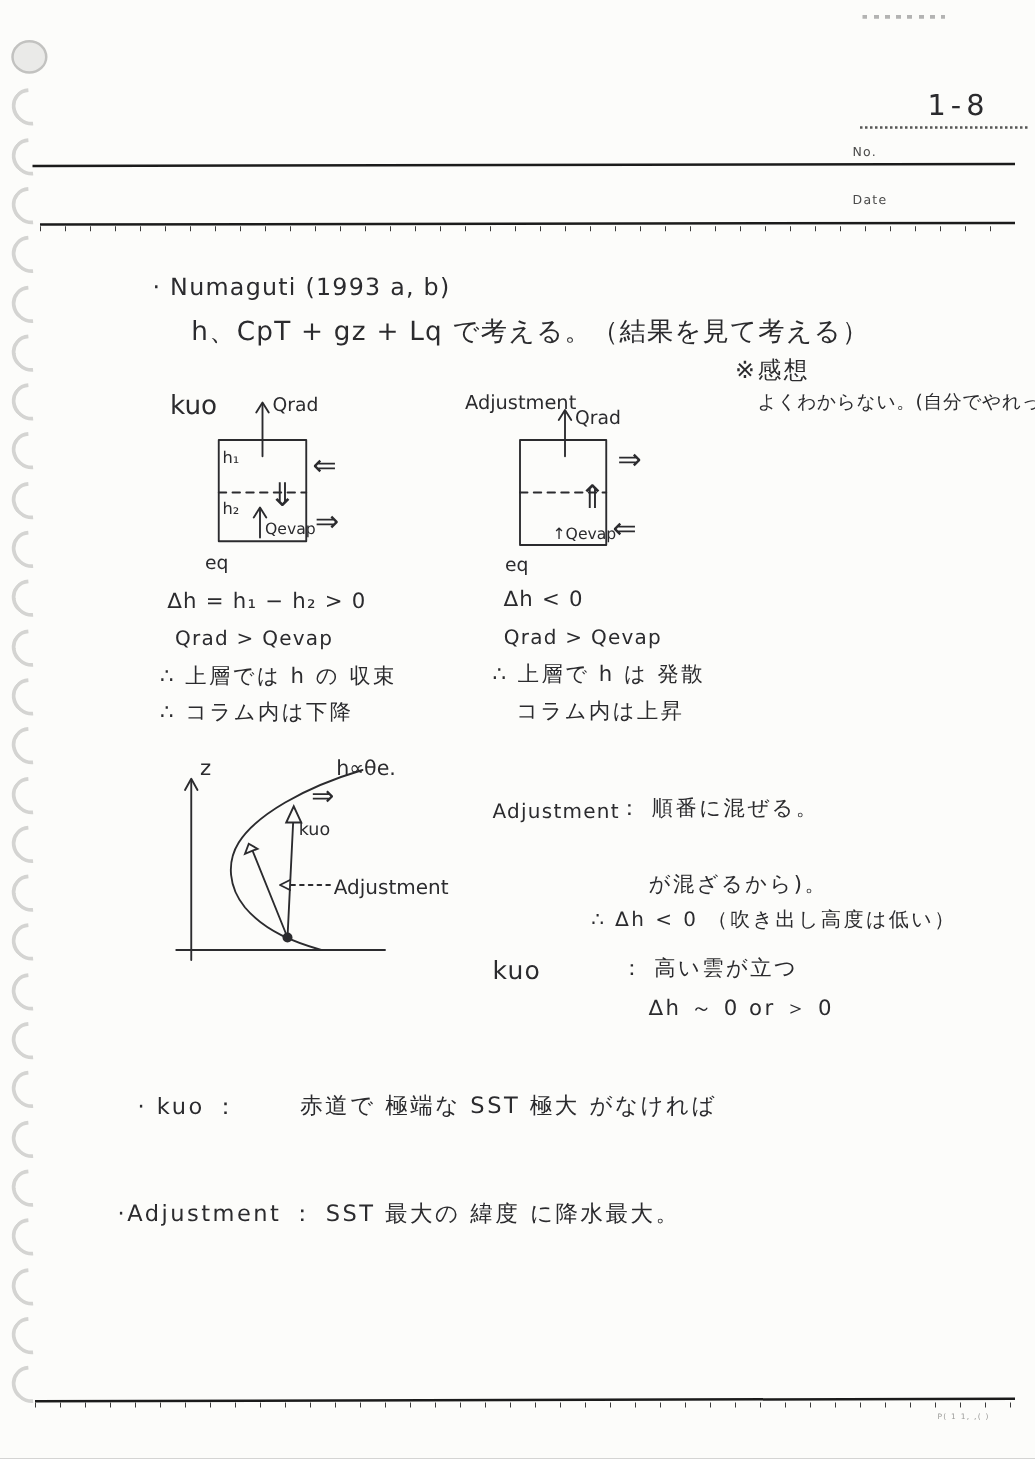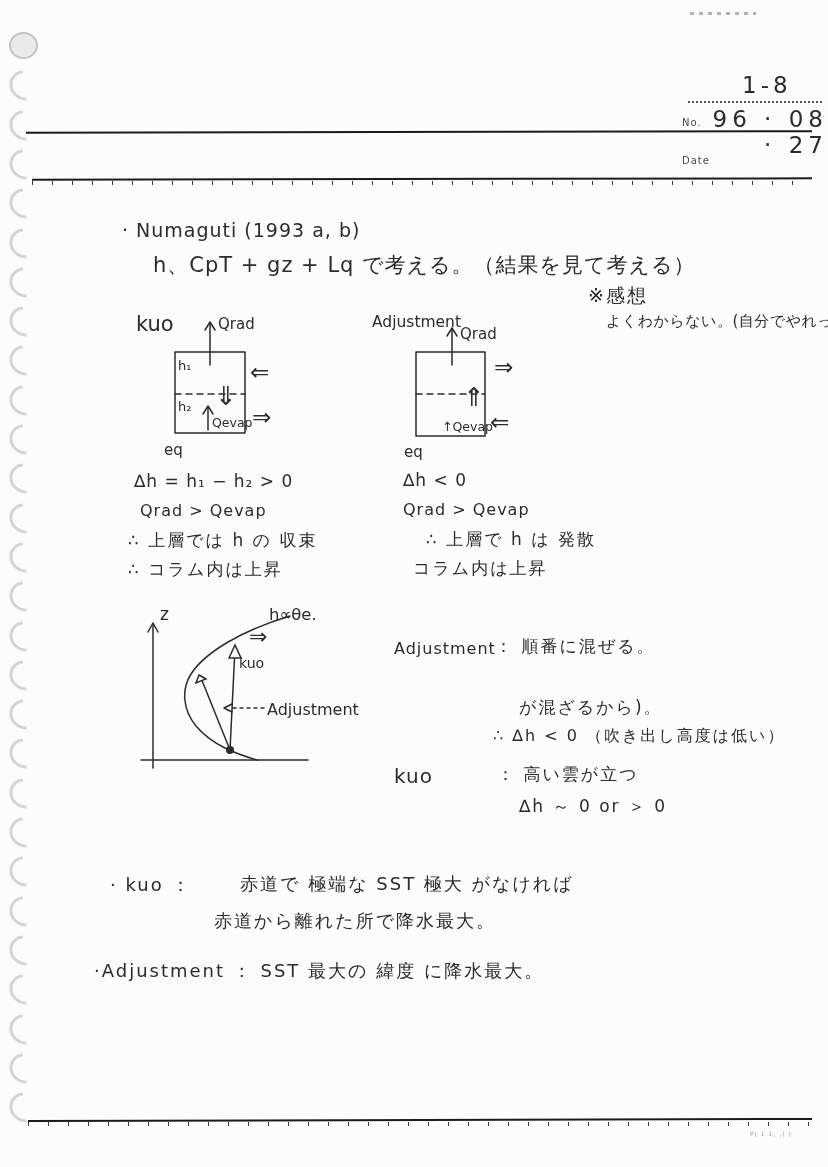--- a/index.html
+++ b/index.html
@@ -3,21 +3,21 @@
 <meta charset="utf-8">
 <style>
   html,body { margin:0; padding:0; background:#9a9a9a; }
   .page {
     position:relative; width:828px; height:1167px; margin:0 auto;
     background:#fcfcfa; overflow:hidden;
     font-family:"DejaVu Sans","Liberation Sans",sans-serif;
     color:#2b2b2e;
   }
   .abs { position:absolute; white-space:nowrap; }
-  .hand { color:#2b2b2e;text-align:right; }
+  .hand { color:#2b2b2e; }
   .jp { font-size:17px; letter-spacing:2px; }
   .small-label { font-size:10px; color:#4a4a4a; letter-spacing:1px;margin-top:33px; }
 
   
   .hole {
     position:absolute; left:9px; width:25px; height:23px; border-radius:50%;
     border:3px solid #d4d4d2; border-top-color:transparent; border-right-color:transparent;
     transform:rotate(40deg);
   }
   .hole.filled {
@@ -84,21 +84,20 @@
       <div class="hole" style="top: 1014.5px;"></div>
       <div class="hole" style="top: 1053.8px;"></div>
       <div class="hole" style="top: 1093.1px;"></div>
     </div>
   <div class="top-dashes"></div>
 
   <div class="abs small-label" style="left:682px; top:84px;">No.</div>
   <div class="hdr-no-value hand">1-8</div>
   <div class="no-line"></div>
   <div class="abs small-label" style="left:682px; top:122px;">Date</div>
-  <div class="hdr-date-value hand">96 · 08 · 27</div>
   <div class="rule rule-1"></div>
   <div class="rule rule-2"></div>
   <div class="ticks ticks-top"></div>
 
   <div class="abs" style="left:122px; top:219px; font-size:19px; letter-spacing:1px;"><span>·</span> <span>Numaguti (1993 a, b)</span></div>
   <div class="abs" style="left:153px; top:251px; font-size:21px; letter-spacing:1px;">h、CpT + gz + Lq  で考える。（結果を見て考える）</div>
 
   <div class="abs jp" style="left:588px; top:283px; font-size:19px;">※感想</div>
   <div class="abs" style="left:606px; top:312px; font-size:15px; letter-spacing:0.5px;">よくわからない。(自分でやれって</div>
 
@@ -130,25 +129,25 @@
     <text x="103" y="103" font-size="26">⇑</text>
     <text x="82" y="128" font-size="12.5">↑Qevap</text>
     <text x="134" y="72" font-size="23">⇒</text>
     <text x="130" y="127" font-size="23">⇐</text>
     <text x="44" y="154" font-size="15">eq</text>
   </svg>
 
   <div class="abs" style="left:134px; top:471px; font-size:17px; letter-spacing:1px;">∆h = h₁ − h₂ &gt; 0</div>
   <div class="abs" style="left:140px; top:501px; font-size:16px; letter-spacing:1px;">Qrad &gt; Qevap</div>
   <div class="abs jp" style="left:128px; top:529px;">∴ 上層では h の 収束</div>
-  <div class="abs jp" style="left:128px; top:558px;">∴ コラム内は上昇</div>
+  <div class="abs jp" style="left:128px; top:558px;">∴ コラム内は下降</div>
 
   <div class="abs" style="left:403px; top:470px; font-size:17px; letter-spacing:1px;">∆h &lt; 0</div>
   <div class="abs" style="left:403px; top:500px; font-size:16px; letter-spacing:1px;">Qrad &gt; Qevap</div>
-  <div class="abs jp" style="left:394px; top:528px;margin-left:32px;">∴ 上層で h は 発散</div>
+  <div class="abs jp" style="left:394px; top:528px;">∴ 上層で h は 発散</div>
   <div class="abs jp" style="left:413px; top:557px;">コラム内は上昇</div>
 
   <svg style="left:133px; top:598px;" width="290" height="200" viewBox="0 0 290 200">
     <line class="stroke" x1="20" y1="170" x2="20" y2="26"></line>
     <path class="stroke" d="M15,34 L20,25 L25,34"></path>
     <text x="27" y="22" font-size="17">z</text>
     <line class="stroke" x1="8" y1="162" x2="175" y2="162"></line>
     <path class="stroke" d="M124,162 C104,156 80,148 63,128 C50,112 48,92 58,76 C72,54 110,32 157,18"></path>
     <circle cx="97" cy="152" r="4" fill="#2b2b2e"></circle>
     <line class="stroke" x1="97" y1="152" x2="102" y2="50"></line>
@@ -159,27 +158,26 @@
     <line class="stroke" x1="131" y1="110" x2="99" y2="110" stroke-dasharray="3 4"></line>
     <path class="stroke" d="M99,106 L91,110 L99,114"></path>
     <text x="134" y="117" font-size="16">Adjustment</text>
     <text x="116" y="46" font-size="22">⇒</text>
     <text x="136" y="22" font-size="16.5">h∝θe.</text>
   </svg>
 
   <div class="abs" style="left:394px; top:639px; font-size:16px; letter-spacing:1px;">Adjustment</div>
   <div class="abs jp" style="left:495px; top:635px;">： 順番に混ぜる。</div>
   <div class="abs jp" style="left:519px; top:696px;text-align:right;">が混ざるから)。</div>
-  <div class="abs jp" style="left:493px; top:726px; font-size:16px;">∴ ∆h &lt; 0 （吹き出し高度は低い）</div>
+  <div class="abs jp" style="left:473px; top:726px; font-size:16px;">∴ ∆h &lt; 0 （吹き出し高度は低い）</div>
   <div class="abs" style="left:394px; top:764px; font-size:20px; letter-spacing:1px;">kuo</div>
   <div class="abs jp" style="left:497px; top:763px;">： 高い雲が立つ</div>
   <div class="abs" style="left:519px; top:795px; font-size:17px; letter-spacing:2px;">∆h ～ 0  or  ＞ 0</div>
 
   <div class="abs" style="left:110px; top:873px; font-size:18px; letter-spacing:2px;">· kuo ：</div>
   <div class="abs jp" style="left:240px; top:872px; font-size:18px;">赤道で 極端な SST 極大 がなければ</div>
-  <div class="abs jp" style="left:214px; top:909px; font-size:18px;">赤道から離れた所で降水最大。</div>
   <div class="abs jp" style="left:94px; top:959px; font-size:18px;">·Adjustment ：  SST 最大の 緯度 に降水最大。</div>
 
   <div class="rule rule-bottom"></div>
   <div class="ticks ticks-bottom"></div>
   <div class="fine-print">P( 1 1, ,( )</div>
 
 </div>
 
 </body></html>

